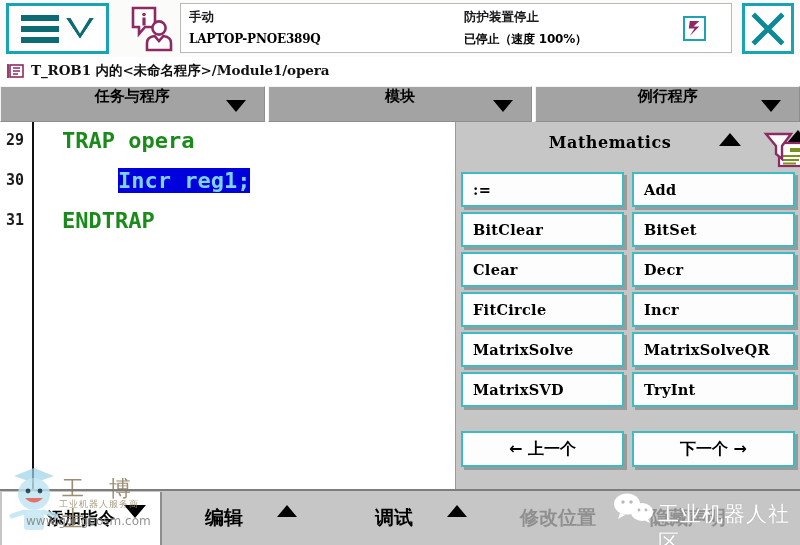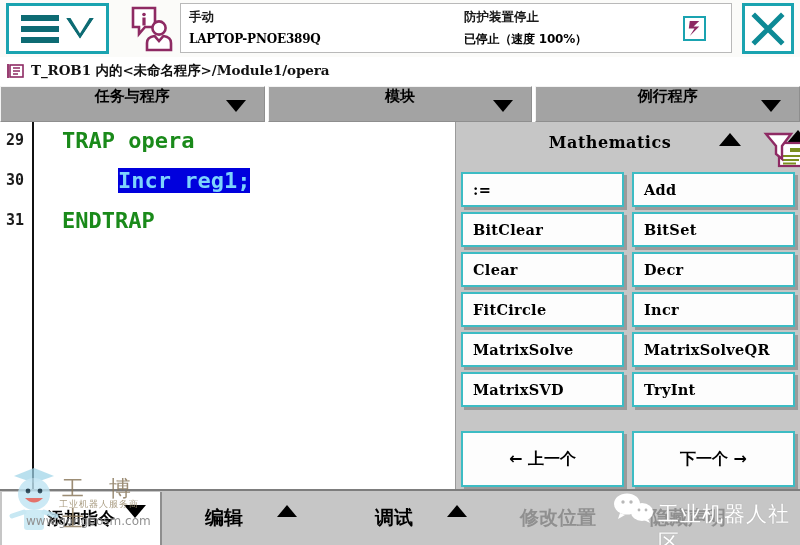--- a/index.html
+++ b/index.html
@@ -103,21 +103,21 @@
     width:163px;height:35px;background:#fdfdfd;
     border:2px solid #3dbcc4;box-sizing:border-box;
     box-shadow:3px 3px 0 #9a9a9a;
     display:flex;align-items:center;padding-left:10px;
   }
   .pbtn-label{font-size:14.5px;font-weight:bold;color:#000;
     font-family:"DejaVu Serif",serif;letter-spacing:0.3px;}
 
   .navrow{position:absolute;left:5px;top:309px;display:flex;gap:8px;}
   .navbtn{
-    width:163px;height:56px;background:#fdfdfd;
+    width:163px;height:36px;background:#fdfdfd;
     border:2px solid #3dbcc4;box-sizing:border-box;box-shadow:3px 3px 0 #9a9a9a;
     display:flex;align-items:center;justify-content:center;
   }
   .navbtn-label{font-size:16px;font-weight:bold;color:#000;font-family:"DejaVu Sans",sans-serif;}
 
   
   .bottombar{
     position:absolute;left:0;top:489px;width:800px;height:56px;
     background:#c6c6c6;border-top:2px solid #7d7d7d;box-sizing:border-box;
   }

